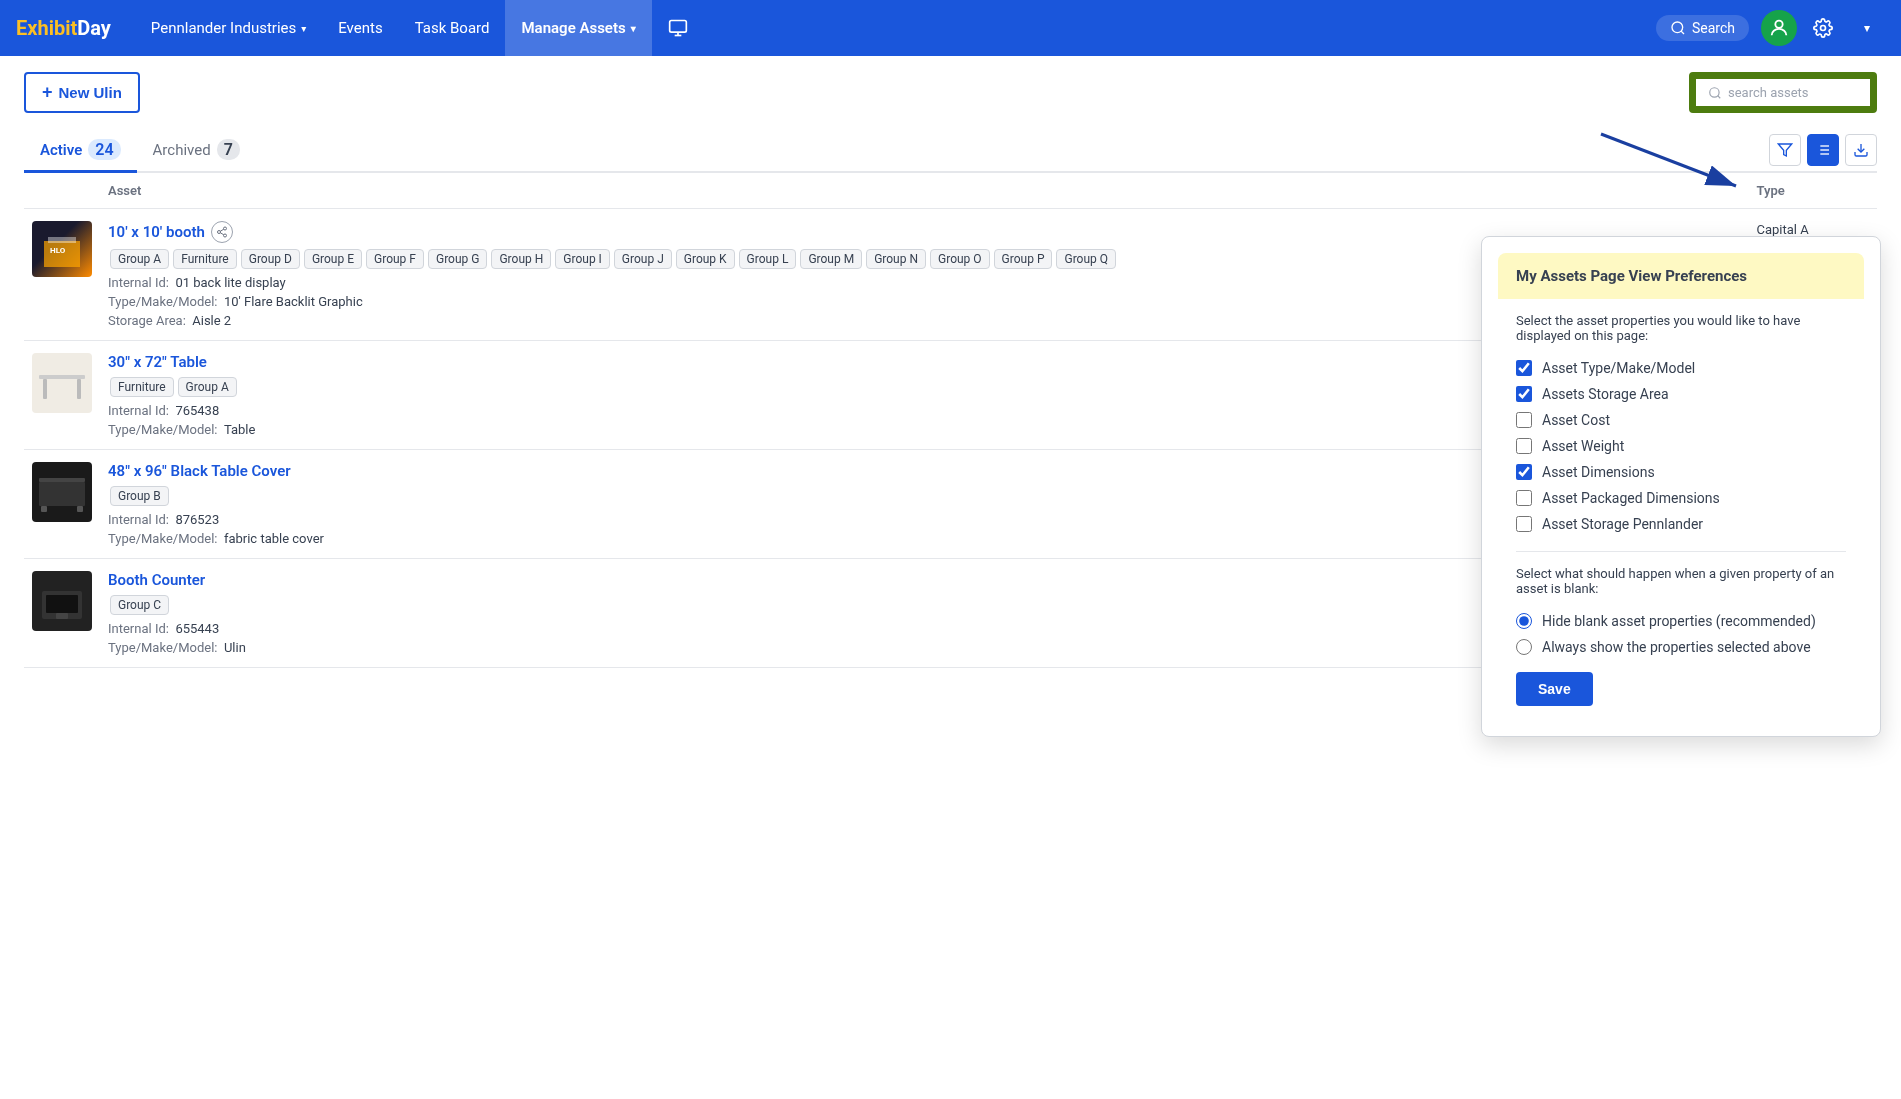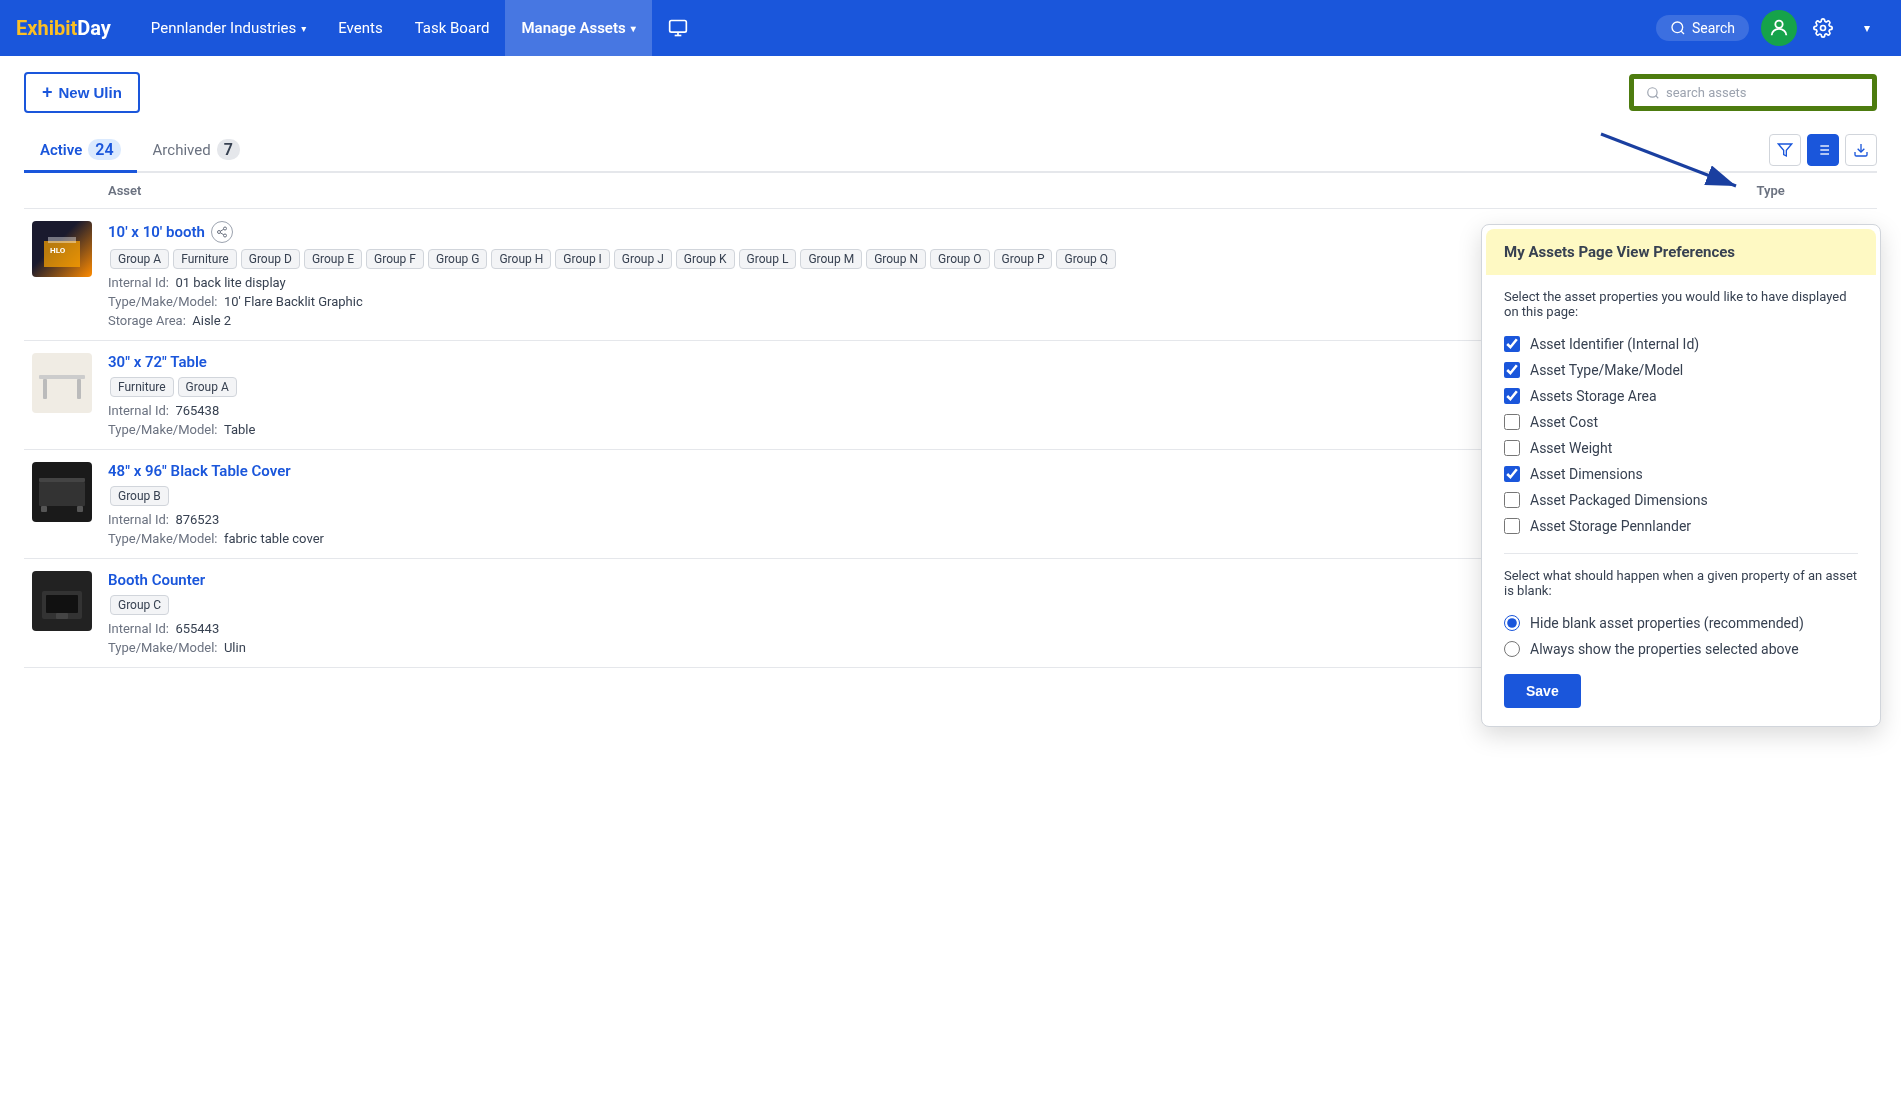--- a/index.html
+++ b/index.html
@@ -88,24 +88,24 @@
       font-weight: 600;
       cursor: pointer;
       background: #fff;
       font-size: 15px;
     }
     .new-asset-btn .plus { margin-right: 6px; font-size: 18px; }
     .top-bar-spacer { flex: 1; }
     .search-box {
       display: flex;
       align-items: center;
-      border: 5px solid #4d7c0f;
+      border: 7px solid #4d7c0f;
       border-radius: 4px;
       padding: 6px 12px;
-      width: 248px;
+      width: 188px;
       color: #9ca3af;
     }
     .search-box svg { margin-right: 6px; }
 
     
     .tabs {
       display: flex;
       align-items: center;
       border-bottom: 2px solid #e5e7eb;
       margin-bottom: 0;
@@ -203,29 +203,29 @@
     }
     .asset-detail span { color: #374151; }
     .asset-type {
       font-size: 13px;
       color: #374151;
     }
 
     
     .pref-panel {
       position: absolute;
-      top: 168px;
+      top: 180px;
       right: 20px;
       width: 400px;
       background: #fff;
       border: 1px solid #d1d5db;
       border-radius: 8px;
       box-shadow: 0 8px 24px rgba(0,0,0,0.15);
       z-index: 100;
-      padding: 4px;
+      padding: 16px;
     }
     .pref-header {
       background: #fef9c3;
       padding: 14px 18px;
       font-weight: 700;
       font-size: 15px;
       color: #374151;
       border-radius: 8px 8px 0 0;
     }
     .pref-body {
@@ -498,24 +498,20 @@
       </tbody>
   </table>
 
   <div class="pref-panel">
     <div class="pref-header">My Assets Page View Preferences</div>
     <div class="pref-body">
       <div class="pref-subtitle">Select the asset properties you would like to have displayed on this page:</div>
       <div id="pref-checkboxes">
           <div class="pref-checkbox-row">
     <input type="checkbox" checked="" style="">
-    <label>Asset Identifier (Internal Id)</label>
-  </div>
-          <div class="pref-checkbox-row">
-    <input type="checkbox" checked="" style="">
     <label>Asset Type/Make/Model</label>
   </div>
           <div class="pref-checkbox-row">
     <input type="checkbox" checked="" style="">
     <label>Assets Storage Area</label>
   </div>
           <div class="pref-checkbox-row">
     <input type="checkbox" style="">
     <label>Asset Cost</label>
   </div>

